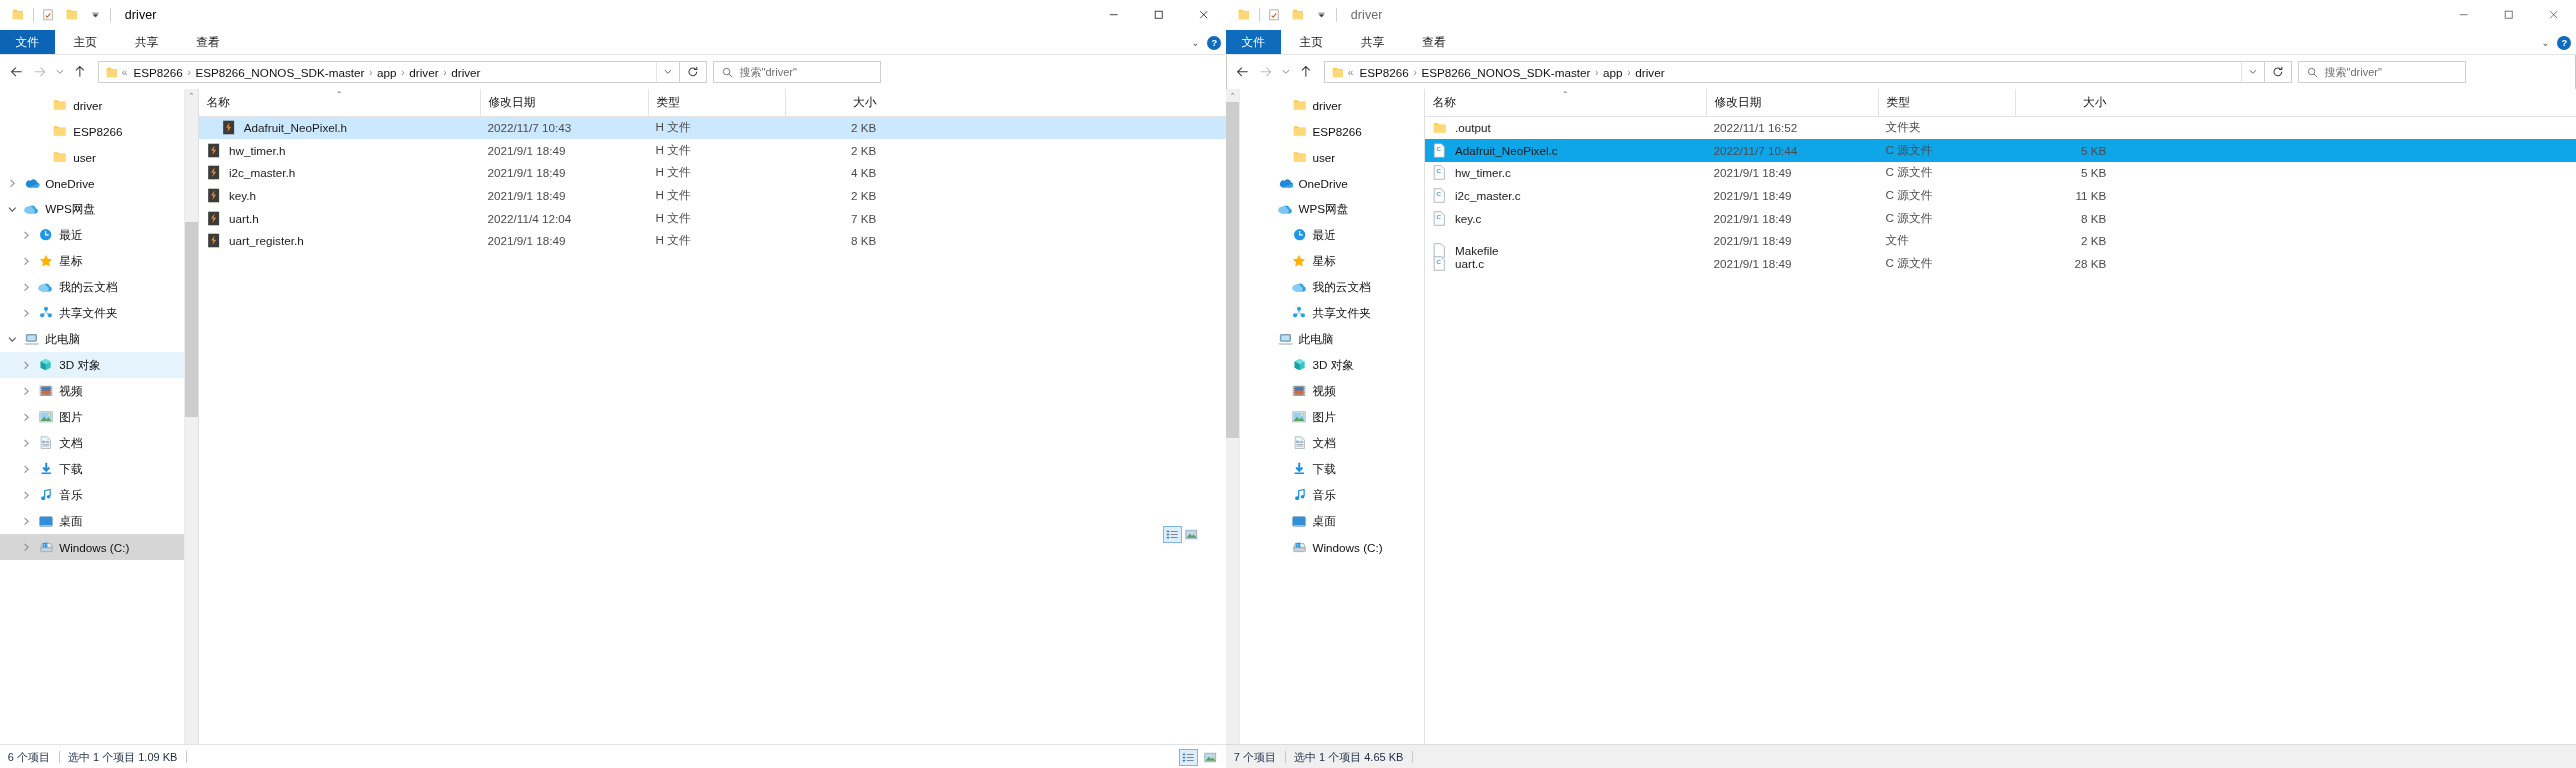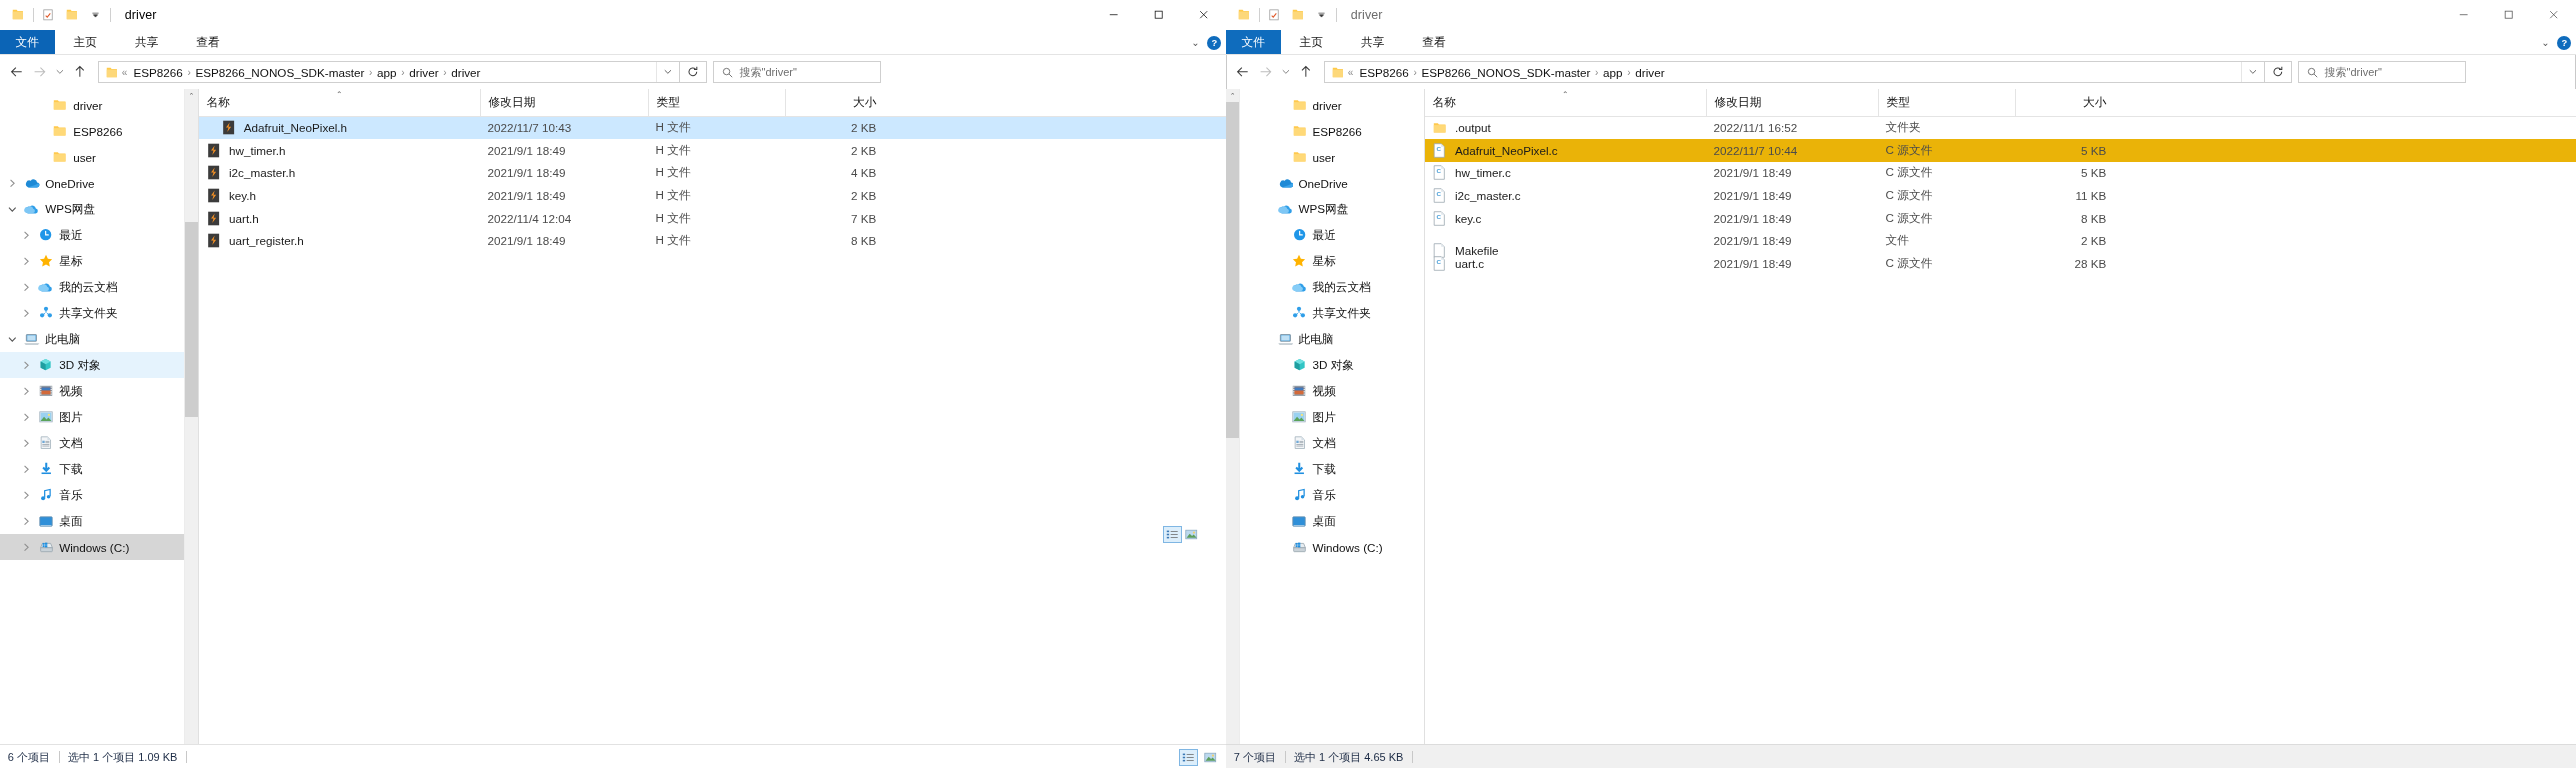--- a/index.html
+++ b/index.html
@@ -93,21 +93,21 @@
   .colhdr{height:26.5px;display:flex;align-items:flex-end;border-bottom:0.8px solid #e4e4e4;position:relative;}
   .ch{font-size:11.7px;color:#111;padding:0 0 5.5px 7.8px;position:relative;box-sizing:border-box;height:26.5px;
       display:flex;align-items:flex-end;}
   .ch + .ch{border-left:0.8px solid #e4e4e4;}
   .ch.num{justify-content:flex-end;padding-right:9.4px;}
   .sortmark{position:absolute;top:1.6px;left:50%;transform:translateX(-50%);font-size:7.8px;color:#6f6f6f;line-height:1;}
 
   .rows{position:relative;}
   .row{height:22.6px;display:flex;align-items:center;}
   .row.sel-blue{background:#cce8ff;}
-  .row.sel-gray{background:#eab308;text-align:center;}
+  .row.sel-gray{background:#0ea5e9;text-align:center;}
   .cell{font-size:11.7px;color:#1b1b1b;box-sizing:border-box;padding-left:7.8px;display:flex;align-items:center;
         white-space:nowrap;overflow:hidden;}
   .cell.name{padding-left:6.2px;}
   .cell.date,.cell.type{color:#4b4b4b;}
   .cell.size{justify-content:flex-end;padding-right:9.4px;color:#4b4b4b;}
   .fileicon{width:17px;height:15.6px;display:flex;align-items:center;justify-content:center;margin-right:7px;flex:0 0 17px;}
 
   
   .statusbar{position:absolute;left:0;right:0;bottom:0;height:24px;background:#f0f0f0;border-top:0.8px solid #dcdcdc;
              display:flex;align-items:center;}

